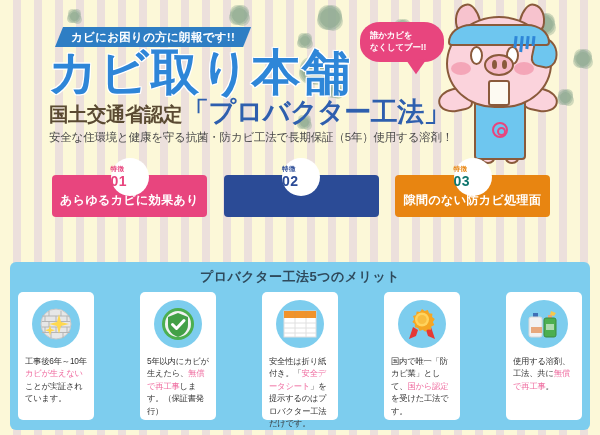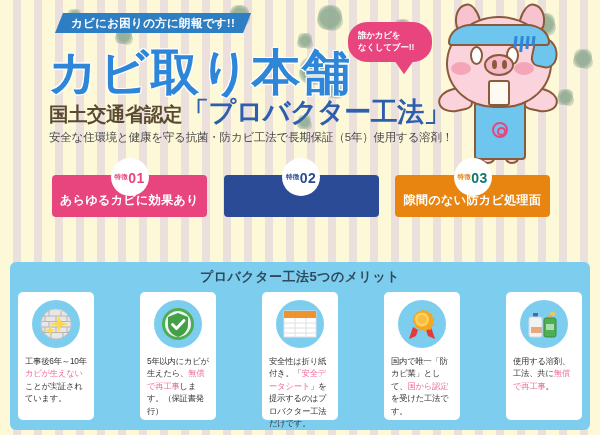--- a/index.html
+++ b/index.html
@@ -40,21 +40,21 @@
       2px -3px 0 0 rgba(139,168,143,.5),
       -3px 2px 0 0 rgba(139,168,143,.5),
       3px 3px 0 0 rgba(139,168,143,.45),
       -2px -3px 0 0 rgba(139,168,143,.45);
   }
 
   
   .ribbon {
     position: absolute;
     left: 55px;
-    top: 13px;
+    top: 27px;
     height: 20px;
     padding: 0 16px;
     display: flex;
     align-items: center;
     justify-content: center;
     background: #2e7ec4;
     color: #ffffff;
     font-size: 11.5px;
     font-weight: bold;
     letter-spacing: .3px;
@@ -107,21 +107,21 @@
     top: 130px;
     white-space: nowrap;
     font-size: 11.5px;
     color: #4b4b4b;
     letter-spacing: -.2px;
   }
 
   
   .bubble {
     position: absolute;
-    left: 348px;
+    left: 360px;
     top: 22px;
     width: 84px;
     height: 40px;
     background: #e8457e;
     border-radius: 20px / 18px;
     color: #ffffff;
     font-size: 8.5px;
     font-weight: bold;
     line-height: 1.45;
     padding: 7px 0 0 10px;
@@ -288,22 +288,21 @@
   .feature .badge {
     position: absolute;
     left: 50%;
     top: -17px;
     transform: translateX(-50%);
     width: 38px;
     height: 38px;
     border-radius: 50%;
     background: #ffffff;
     display: flex;
-    flex-direction: row;
-    align-items: center;
+    flex-direction: column;
     justify-content: center;
     line-height: 1;
   }
   .badge .b-label { font-size: 6.5px; font-weight: bold; }
   .badge .b-num   { font-size: 14px; font-weight: bold; margin-top: 1px; }
 
   
   .merits {
     position: absolute;
     left: 10px;

